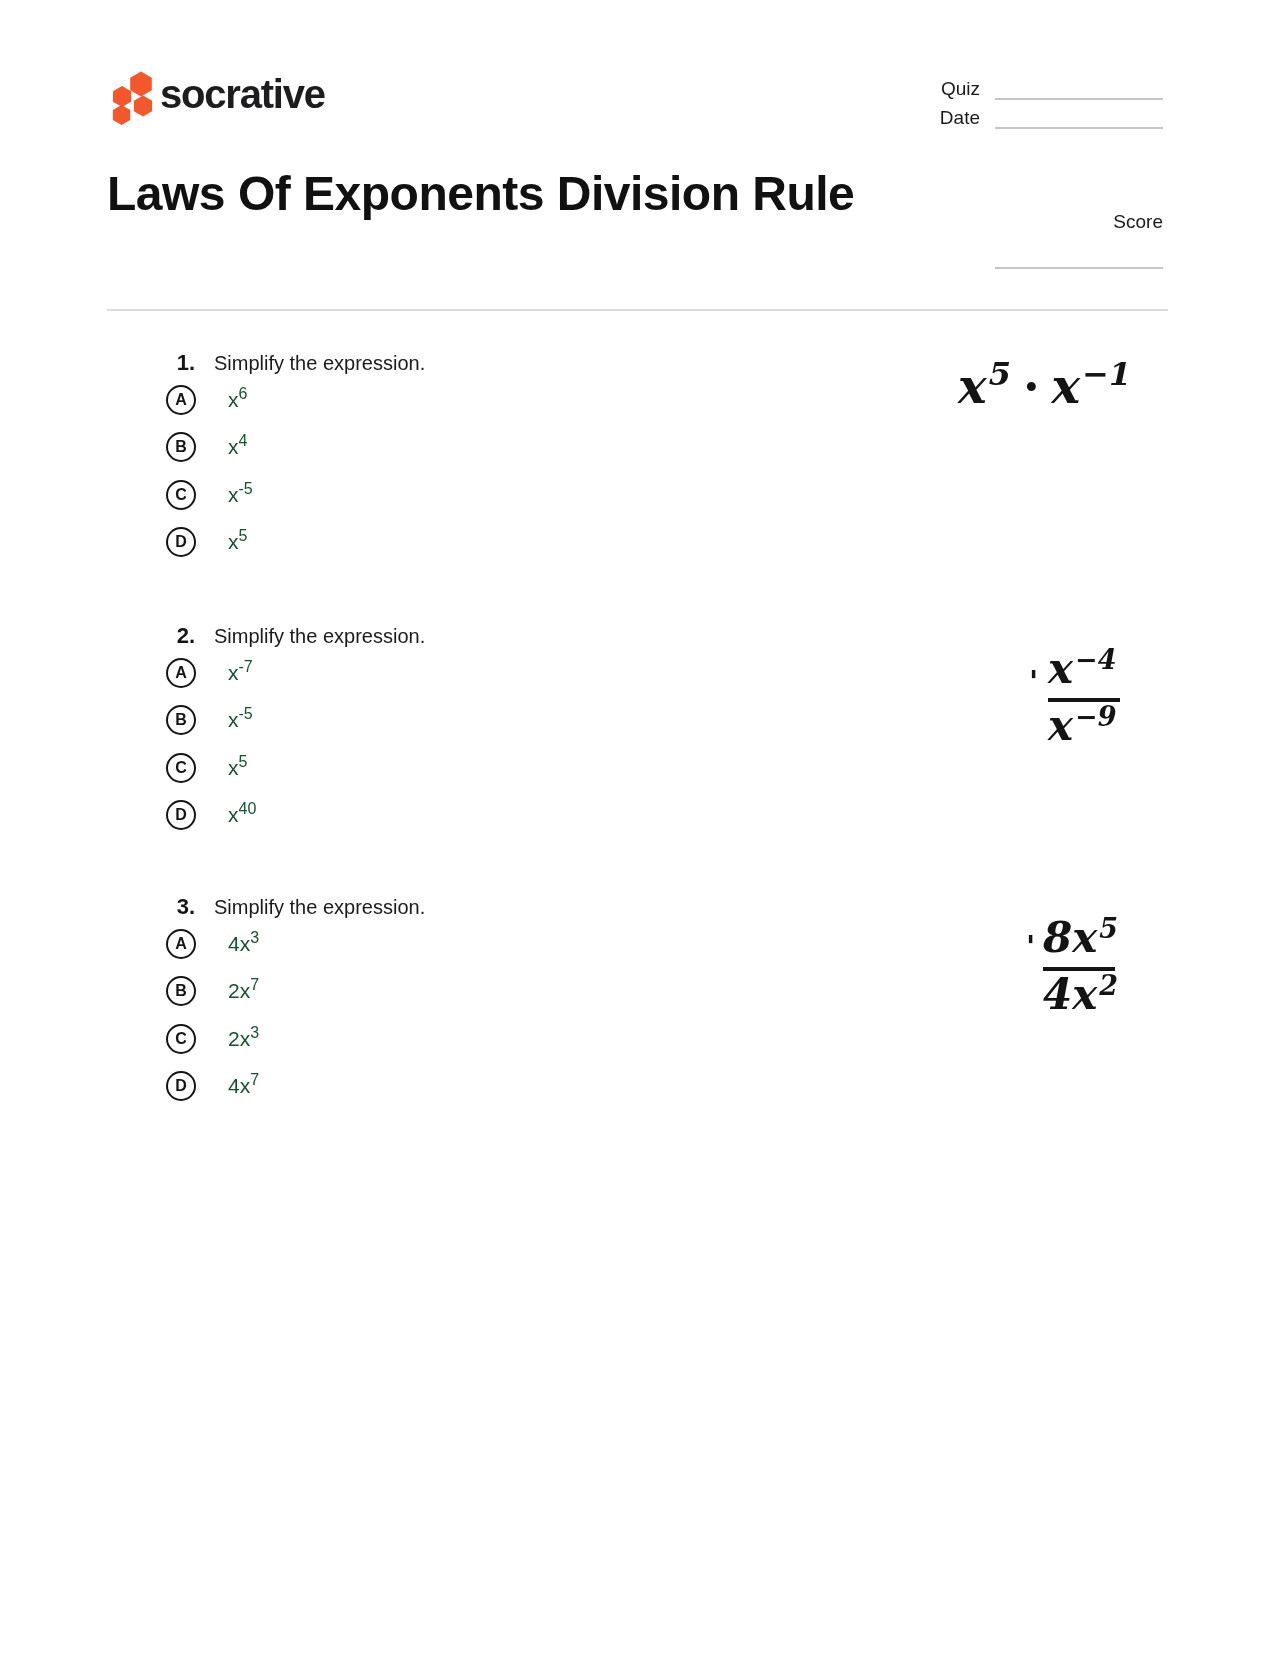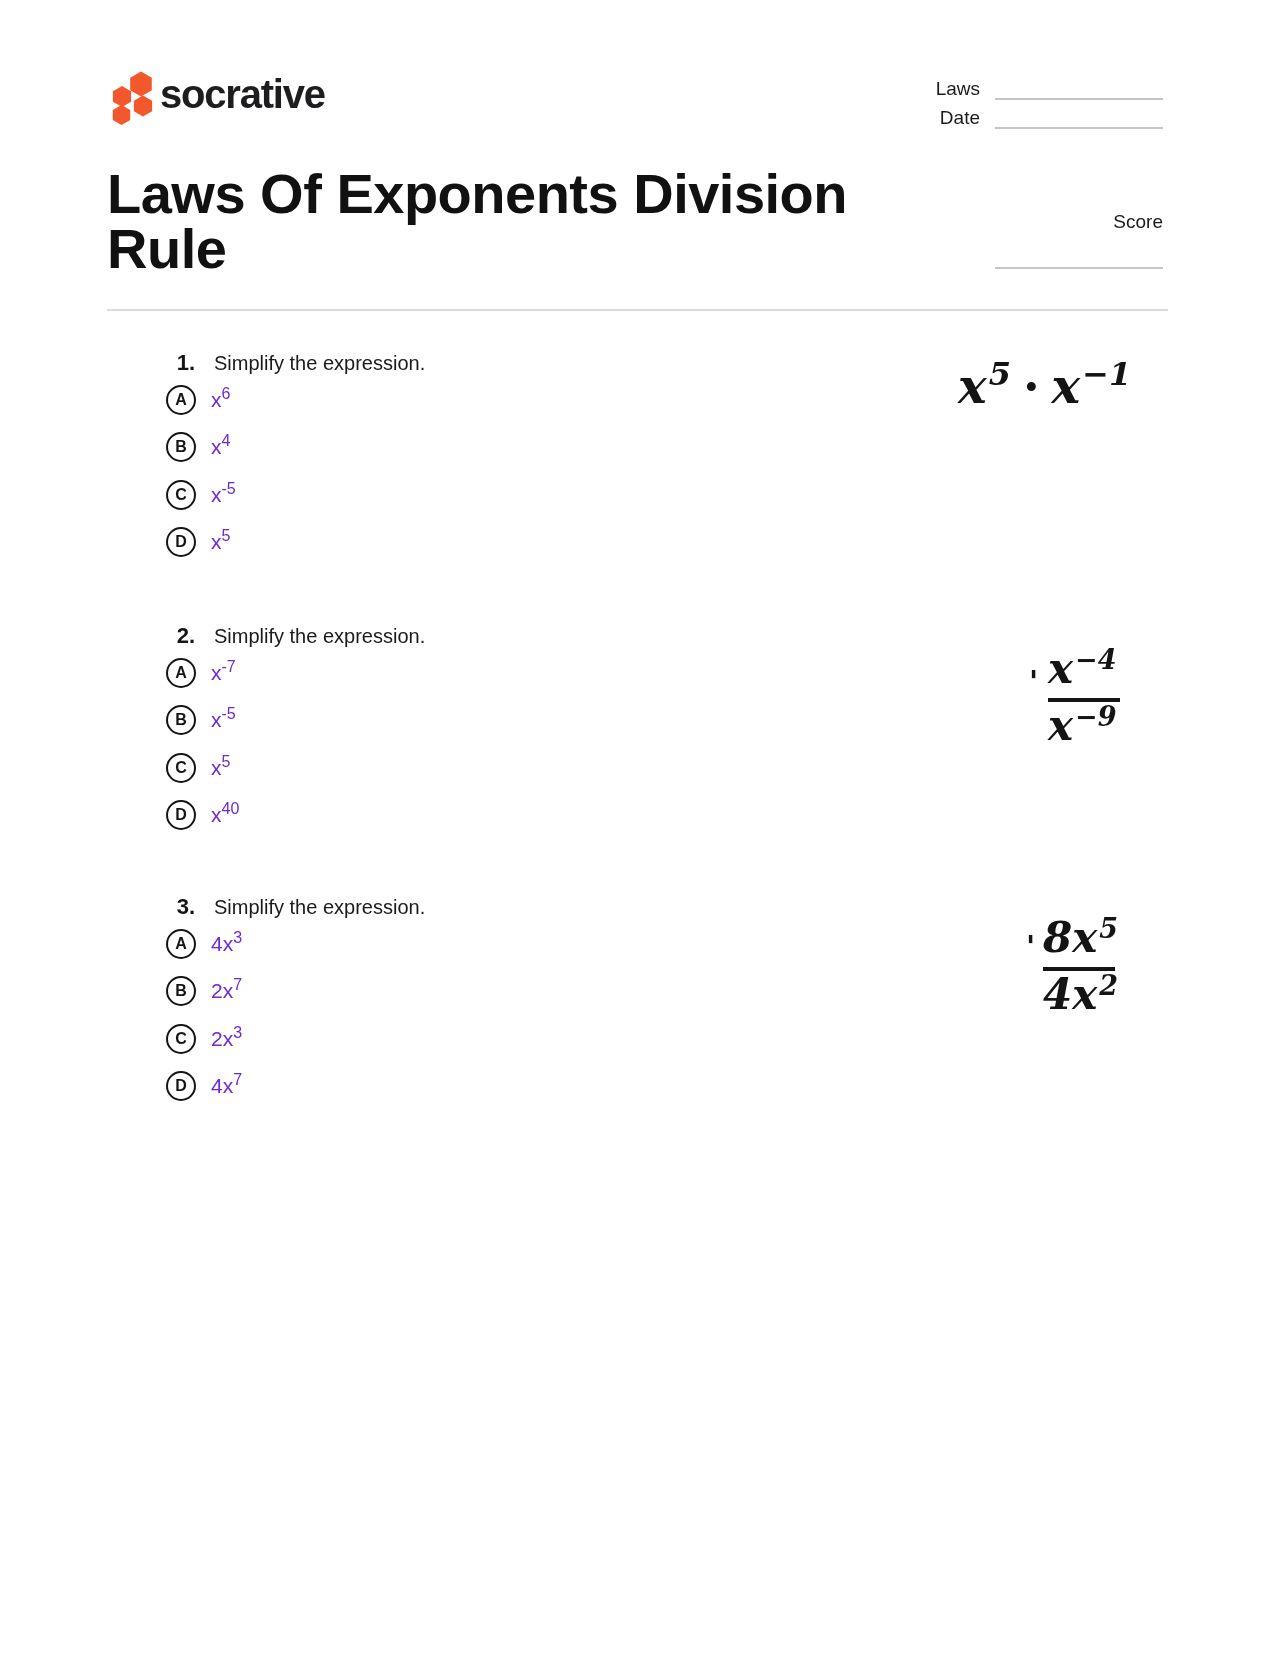--- a/index.html
+++ b/index.html
@@ -33,21 +33,21 @@
   .hfield .hline {
     width: 168px; height: 21px;
     border-bottom: 2px solid #c6c6c6;
   }
   #field-name  { top: 78px; }
   #field-date  { top: 107px; }
   #field-score { top: 211px; flex-direction: column; }
 
   .doc-title {
     position: absolute; left: 107px; top: 166px; width: 780px;
-    font-size: 56px; line-height: 55px; font-weight: 700;
+    font-size: 48px; line-height: 55px; font-weight: 700;
     letter-spacing: -0.5px; color: #111111;
   }
 
   .divider {
     position: absolute; left: 107px; top: 309px;
     width: 1061px; height: 2px; background: #dcdcdc;
   }
 
   
   .qblock { position: absolute; left: 140px; width: 700px; }
@@ -63,21 +63,21 @@
   .q-prompt { margin-left: 19px; font-size: 20px; color: #1b1b1b; }
 
   .opt { height: 47.5px; display: flex; align-items: center; padding-left: 26px; }
   .opt-circle {
     width: 30px; height: 30px; border-radius: 50%;
     border: 2px solid #151515; background: #ffffff;
     display: flex; align-items: center; justify-content: center;
     flex: 0 0 auto;
   }
   .opt-letter { font-size: 16px; font-weight: 700; color: #151515; letter-spacing: 0; }
-  .opt-text { margin-left: 15px; font-size: 21px; color: #6d28d9; }
+  .opt-text { margin-left: 32px; font-size: 21px; color: #14532d; }
   .opt-text sup {
     font-size: 16px; vertical-align: baseline;
     position: relative; top: -8px;
   }
 
   
   .math { font-family: "DejaVu Serif", serif; font-weight: 700; color: #141414; }
   .mi { font-style: italic; }
   .msup {
     font-size: 32px; font-style: italic; font-weight: 700;
@@ -102,21 +102,21 @@
 
 <svg class="logo-svg" width="58" height="66" viewBox="0 0 58 66" aria-hidden="true">
   <polygon points="40,10.5 50.8,16.75 50.8,29.25 40,35.5 29.2,29.25 29.2,16.75" fill="#f2582b"></polygon>
   <polygon points="21,25 30.1,30.25 30.1,40.75 21,46 11.9,40.75 11.9,30.25" fill="#f2582b"></polygon>
   <polygon points="42,34.5 51.1,39.75 51.1,50.25 42,55.5 32.9,50.25 32.9,39.75" fill="#f2582b"></polygon>
   <polygon points="20.5,44 29.2,49 29.2,59 20.5,64 11.8,59 11.8,49" fill="#f2582b"></polygon>
 </svg>
 <div class="wordmark">socrative</div>
 
 <div class="hfield" id="field-name">
-  <span class="hlabel">Laws</span>
+  <span class="hlabel">Quiz</span>
   <span class="hline"></span>
 </div>
 <div class="hfield" id="field-date">
   <span class="hlabel">Date</span>
   <span class="hline"></span>
 </div>
 <div class="hfield" id="field-score">
   <span class="hlabel">Score</span>
   <span class="hline"></span>
 </div>

